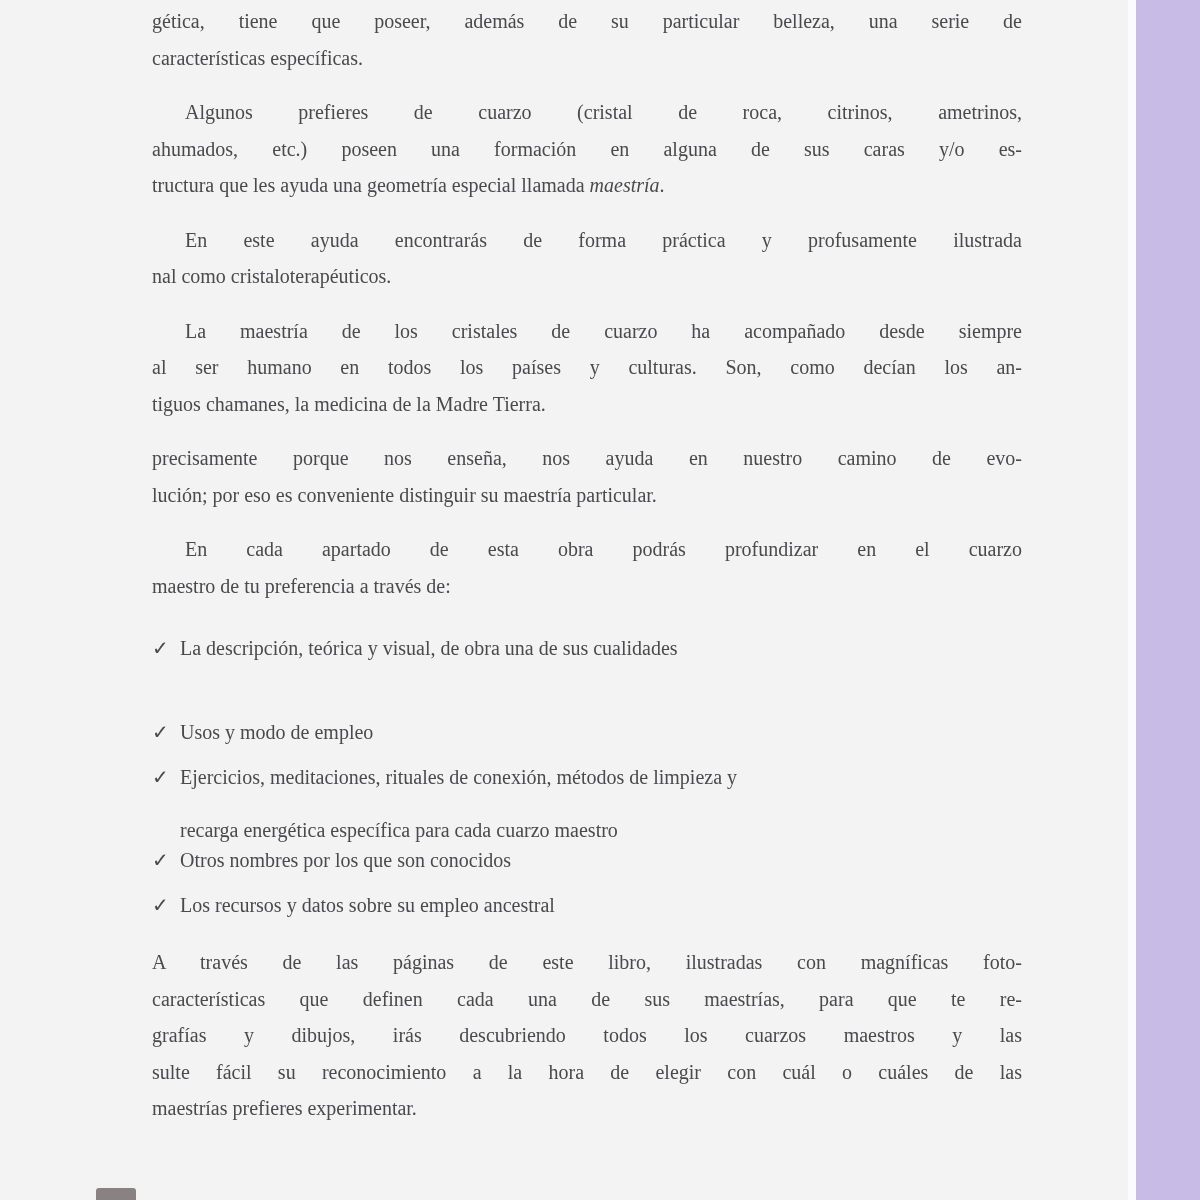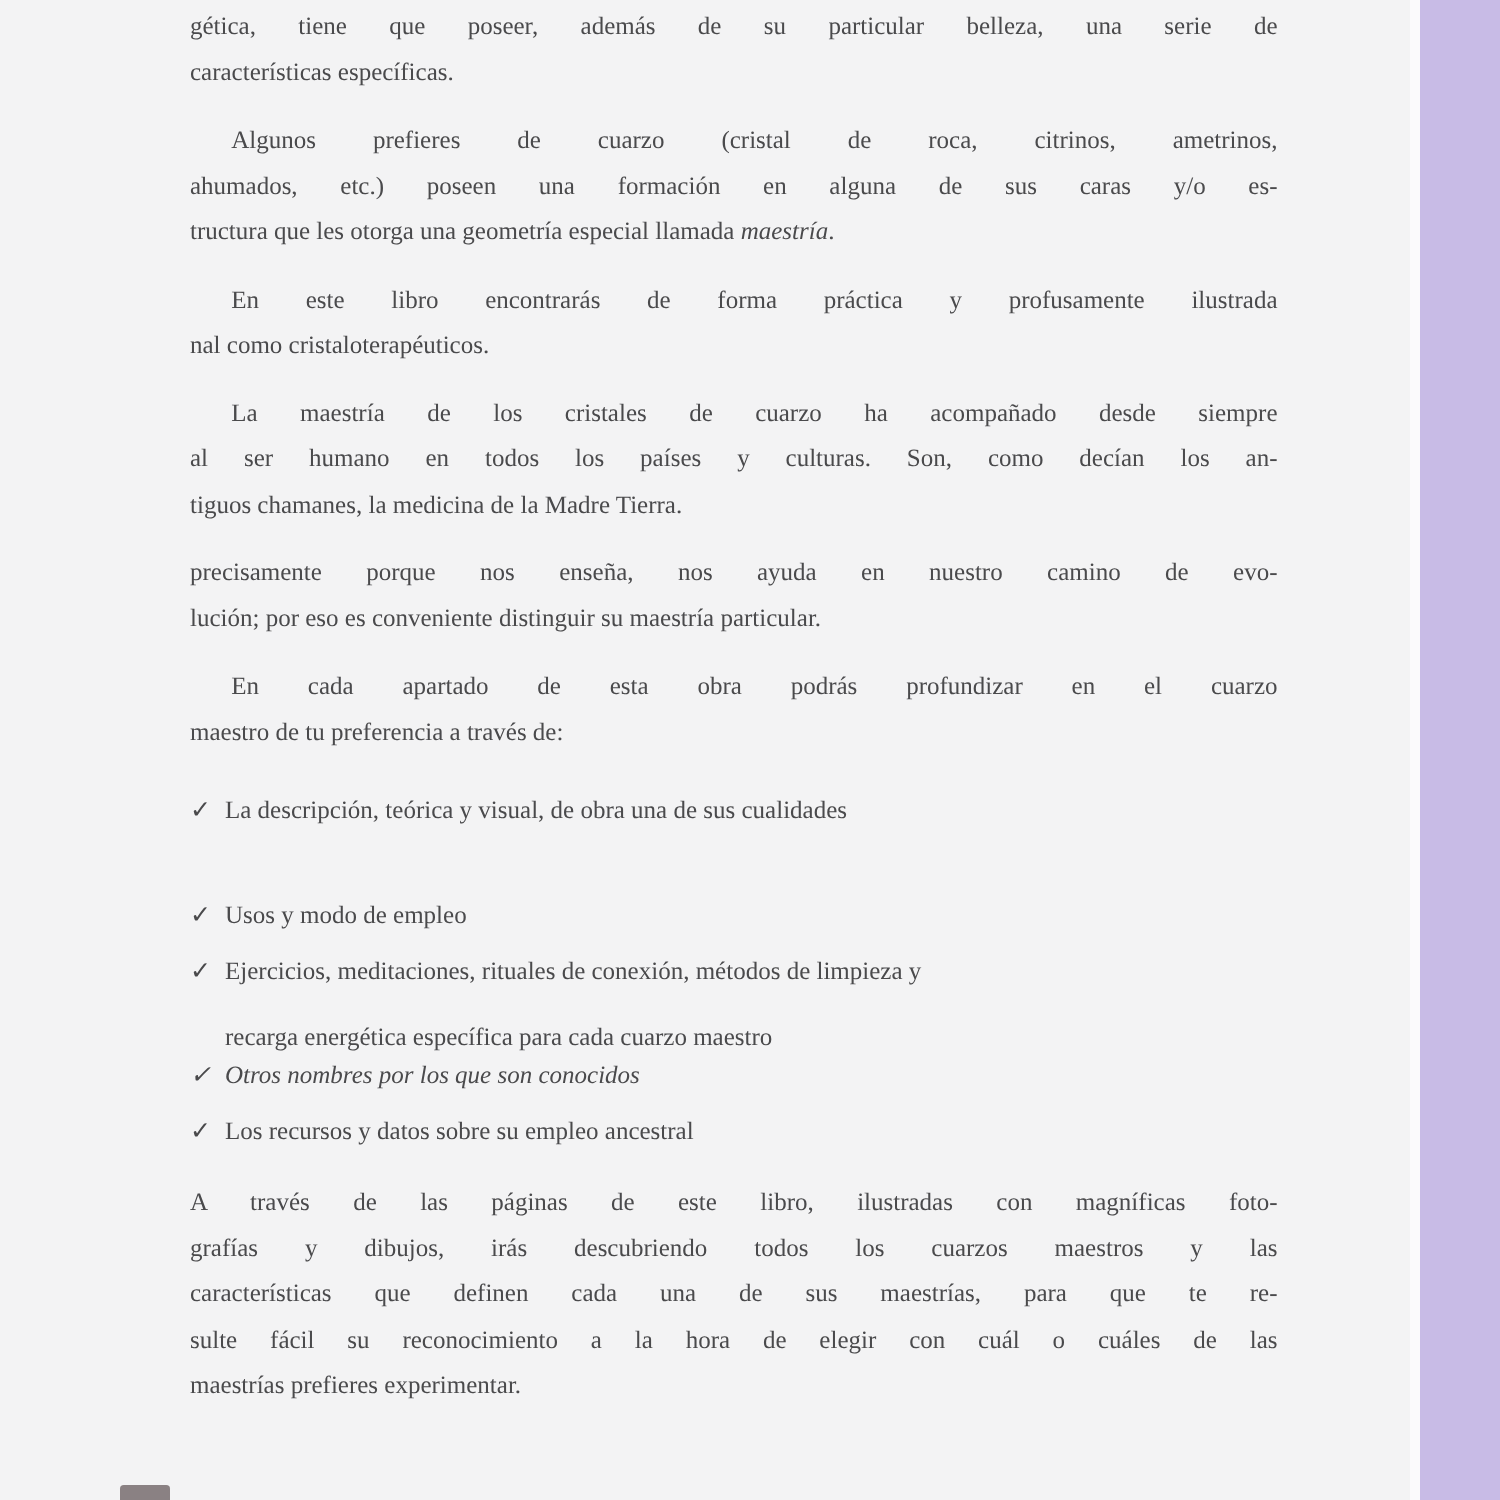--- a/index.html
+++ b/index.html
@@ -50,26 +50,26 @@
 
   <div style="margin-top:1px;">
     <span class="line justify">gética, tiene que poseer, además de su particular belleza, una serie de</span>
     <span class="line">características específicas.</span>
   </div>
   <div class="gap"></div>
 
   <div>
     <span class="line justify indent">Algunos prefieres de cuarzo (cristal de roca, citrinos, ametrinos,</span>
     <span class="line justify">ahumados, etc.) poseen una formación en alguna de sus caras y/o es-</span>
-    <span class="line"><span>tructura que les otorga una geometría especial llamada </span><em>maestría</em><span>.</span></span>
+    <span class="line"><span>tructura que les ayuda una geometría especial llamada </span><em>maestría</em><span>.</span></span>
   </div>
   <div class="gap"></div>
 
   <div>
-    <span class="line justify indent">En este libro encontrarás de forma práctica y profusamente ilustrada</span>
+    <span class="line justify indent">En este ayuda encontrarás de forma práctica y profusamente ilustrada</span>
     <span class="line">nal como cristaloterapéuticos.</span>
   </div>
   <div class="gap"></div>
 
   <div>
     <span class="line justify indent">La maestría de los cristales de cuarzo ha acompañado desde siempre</span>
     <span class="line justify">al ser humano en todos los países y culturas. Son, como decían los an-</span>
     <span class="line">tiguos chamanes, la medicina de la Madre Tierra.</span>
   </div>
   <div class="gap"></div>
@@ -90,31 +90,31 @@
     <div style="height:45px;">
       <span class="line"><span class="check">✓</span><span>La descripción, teórica y visual, de obra una de sus cualidades</span></span>
     </div>
     <div style="height:45px;margin-top:39px;">
       <span class="line"><span class="check">✓</span><span>Usos y modo de empleo</span></span>
     </div>
     <div style="height:83px;">
       <span class="line"><span class="check">✓</span><span>Ejercicios, meditaciones, rituales de conexión, métodos de limpieza y</span></span>
       <span class="line list-cont">recarga energética específica para cada cuarzo maestro</span>
     </div>
-    <div style="height:45px;font-style:italic;">
+    <div style="height:45px;">
       <span class="line"><span class="check">✓</span><span>Otros nombres por los que son conocidos</span></span>
     </div>
     <div style="height:45px;">
       <span class="line"><span class="check">✓</span><span>Los recursos y datos sobre su empleo ancestral</span></span>
     </div>
   </div>
   <div class="gap" style="height:12px;"></div>
 
   <div>
     <span class="line justify">A través de las páginas de este libro, ilustradas con magníficas foto-</span>
+    <span class="line justify">características que definen cada una de sus maestrías, para que te re-</span>
     <span class="line justify">grafías y dibujos, irás descubriendo todos los cuarzos maestros y las</span>
-    <span class="line justify">características que definen cada una de sus maestrías, para que te re-</span>
     <span class="line justify">sulte fácil su reconocimiento a la hora de elegir con cuál o cuáles de las</span>
     <span class="line">maestrías prefieres experimentar.</span>
   </div>
 </div>
 
 <div class="page-tab"></div>
 
 </body></html>

